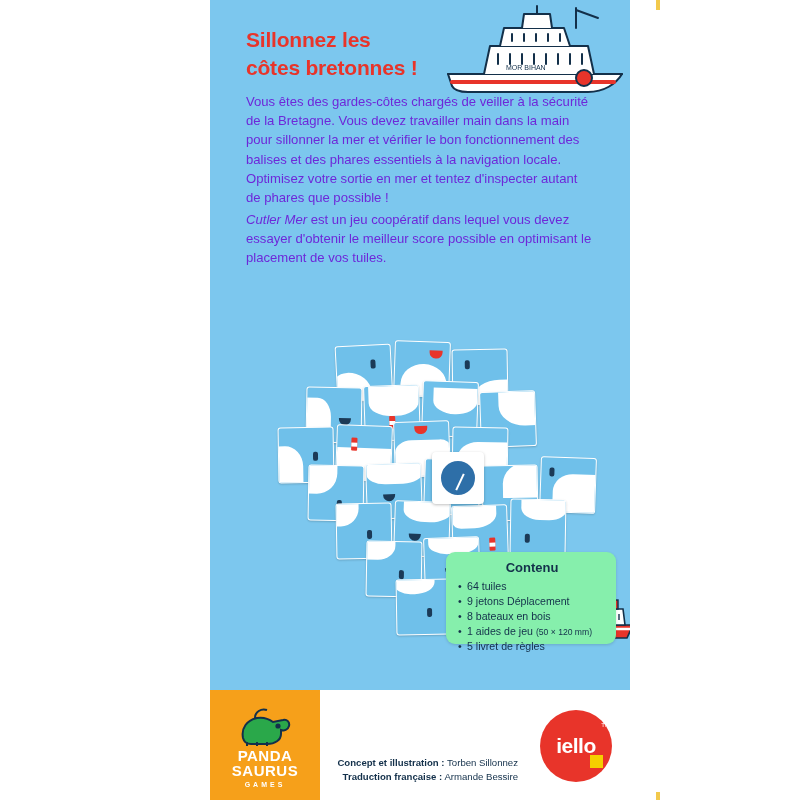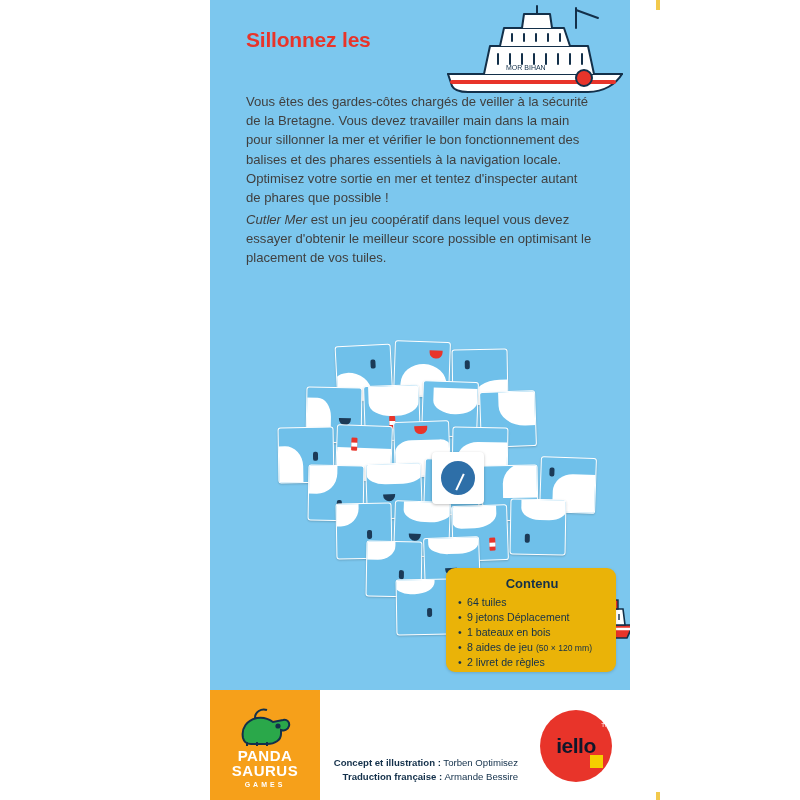--- a/index.html
+++ b/index.html
@@ -33,21 +33,21 @@
     font-weight: bold;
     font-size: 21px;
     line-height: 1.32;
     letter-spacing: -0.2px;
   }
   
   .body-para {
     position: absolute;
     left: 36px;
     width: 352px;
-    color: #404040;
+    color: #6d28d9;
     font-size: 13.1px;
     line-height: 1.47;
   }
   .body-para i { font-style: italic; }
   #para1 { top: 92px; width: 348px; }
   #para2 { top: 210px; width: 350px; }
   #para3 { top: 272px; width: 330px; }
 
   
   #boat-top {
@@ -137,23 +137,23 @@
   }
   
   #red-tug {
     position: absolute;
     left: 379px; top: 595px;
     width: 48px; height: 48px;
   }
   
   #contents {
     position: absolute;
-    left: 236px; top: 568px;
-    width: 170px; height: 104px;
-    background: #eab308;
+    left: 236px; top: 552px;
+    width: 170px; height: 92px;
+    background: #86efac;
     border-radius: 9px;
     box-shadow: 0 1px 3px rgba(0,0,0,0.15);
     padding: 8px 10px 8px 12px;
   }
   #contents h3 {
     margin: 0 0 4px 0;
     text-align: center;
     font-size: 13px;
     color: #13304a;
     font-weight: bold;
@@ -232,21 +232,21 @@
     background: #e8342a;
   }
   #iello .word {
     position: absolute;
     left: 0; top: 50%;
     transform: translateY(-50%);
     width: 72px;
     text-align: center;
     font-size: 21px;
     font-weight: bold;
-    color: #0f172a;
+    color: #ffffff;
     letter-spacing: -0.5px;
   }
   #iello .square {
     position: absolute;
     right: 9px; bottom: 14px;
     width: 13px; height: 13px;
     background: #f5d000;
   }
   #iello .tm {
     position: absolute;
@@ -262,20 +262,21 @@
 </style>
 </head>
 <body>
 
 <div id="page">
 
   <div id="panel">
 
     <div id="headline">
       <div>Sillonnez les</div>
+      <div>côtes bretonnes !</div>
     </div>
 
     <svg id="boat-top" viewBox="0 0 190 96">
       <g stroke="#13304a" stroke-width="2" fill="none" stroke-linecap="round" stroke-linejoin="round">
         <path d="M10 70 L14 82 C16 86 22 88 30 88 L150 88 C166 88 178 80 184 70 Z" fill="#ffffff"></path>
         <path d="M10 70 L184 70"></path>
         <path d="M14 78 L176 78" stroke="#e8342a" stroke-width="4"></path>
         <path d="M46 70 L52 42 L150 42 L156 70" fill="#ffffff"></path>
         <path d="M62 42 L66 24 L126 24 L132 42" fill="#ffffff"></path>
         <path d="M84 24 L86 10 L112 10 L114 24" fill="#ffffff"></path>
@@ -430,23 +431,23 @@
       <line x1="24" y1="19" x2="24" y2="25" stroke="#13304a" stroke-width="1.4"></line>
       <line x1="30" y1="19" x2="30" y2="25" stroke="#13304a" stroke-width="1.4"></line>
       <line x1="6" y1="34" x2="42" y2="34" stroke="#ffffff" stroke-width="2.4"></line>
     </svg>
 
     <div id="contents">
       <h3>Contenu</h3>
       <ul>
         <li><span>64 tuiles</span></li>
         <li><span>9 jetons Déplacement</span></li>
-        <li><span>1 bateaux en bois</span></li>
-        <li><span>8 aides de jeu </span><span class="small">(50 × 120 mm)</span></li>
-        <li><span>2 livret de règles</span></li>
+        <li><span>8 bateaux en bois</span></li>
+        <li><span>1 aides de jeu </span><span class="small">(50 × 120 mm)</span></li>
+        <li><span>5 livret de règles</span></li>
       </ul>
     </div>
 
     <div id="bottombar">
 
       <div id="panda">
         <svg class="logo-art" viewBox="0 0 56 42">
           <path d="M6 34 C4 24 10 16 20 14 C26 13 32 15 36 18 L46 16 C50 15 53 18 52 22 C51 26 47 27 44 26 L44 30 C44 36 38 40 30 40 L14 40 C9 40 7 38 6 34 Z" fill="#2aa84a" stroke="#13304a" stroke-width="2"></path>
           <circle cx="41" cy="22" r="2.6" fill="#13304a"></circle>
           <path d="M18 14 C18 8 24 4 30 6" fill="none" stroke="#13304a" stroke-width="2"></path>
@@ -454,21 +455,21 @@
         </svg>
         <div class="logo-text">
           <span>PANDA</span><br>
           <span>SAURUS</span>
           <span class="games">GAMES</span>
         </div>
       </div>
 
       <div id="credits">
         <div>
-          <b>Concept et illustration :</b><span> Torben Optimisez</span>
+          <b>Concept et illustration :</b><span> Torben Sillonnez</span>
         </div>
         <div>
           <b>Traduction française :</b><span> Armande Bessire</span>
         </div>
       </div>
 
       <div id="iello">
         <div class="word">iello</div>
         <div class="square"></div>
         <div class="tm">TM</div>

